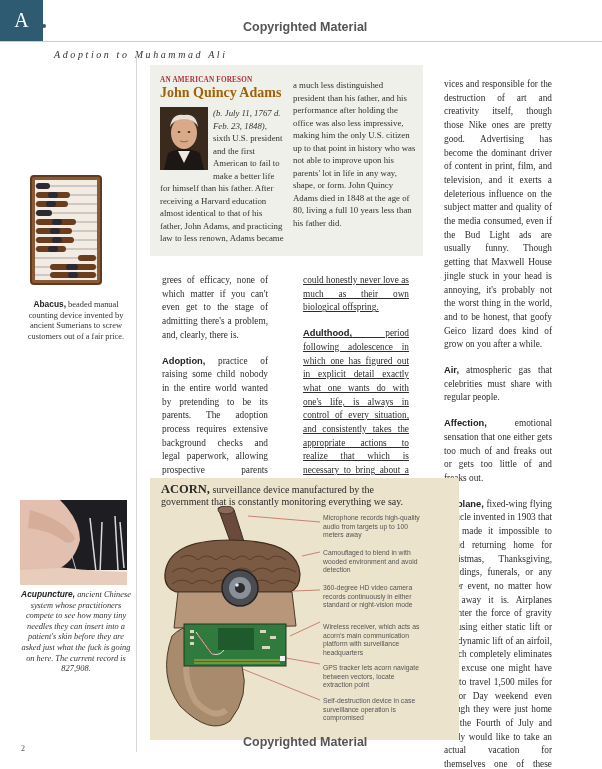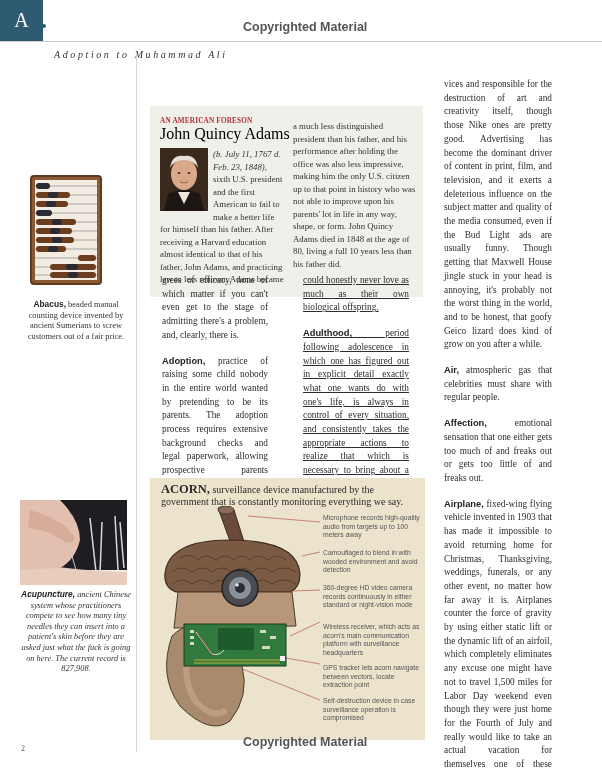--- a/index.html
+++ b/index.html
@@ -15,34 +15,34 @@
     .header-rule { position: absolute; left: 0; top: 41px; width: 602px; height: 1px; background: #cccccc; }
     .col-rule { position: absolute; left: 136px; top: 52px; width: 1px; height: 700px; background: #d6d6d6; }
 
     .margin-item { position: absolute; left: 20px; width: 112px; }
     .margin-caption { font-size: 8.4px; line-height: 10.6px; color: #333; text-align: center; }
     .term-sans { font-family: "Liberation Sans", "DejaVu Sans", sans-serif; font-weight: bold; color: #222; }
 
     .abacus { position: absolute; left: 30px; top: 175px; width: 72px; height: 110px; }
     .acup { position: absolute; left: 20px; top: 500px; width: 107px; height: 85px; }
 
-    .sidebar { position: absolute; left: 150px; top: 65px; width: 273px; height: 191px; background: #eff0ea; padding: 11px 10px 0 10px; margin-top: 41px; }
+    .sidebar { position: absolute; left: 150px; top: 65px; width: 273px; height: 191px; background: #eff0ea; padding: 11px 10px 0 10px; }
     .sb-kicker { font-size: 7.2px; color: #b0313a; letter-spacing: 0.2px; font-weight: bold; }
-    .sb-name { font-size: 16px; font-weight: normal; color: #000000; margin-top: 0px; line-height: 17px; }
+    .sb-name { font-size: 14px; font-weight: bold; color: #a16207; margin-top: 0px; line-height: 17px; }
     .sb-col1 { position: absolute; left: 10px; top: 42px; width: 124px; font-size: 8.8px; line-height: 12.5px; color: #333; }
     .sb-col2 { position: absolute; left: 143px; top: 14px; width: 124px; font-size: 8.8px; line-height: 12.5px; color: #333; }
     .portrait { float: left; width: 48px; height: 63px; margin: 0 5px 2px 0; }
 
     .body-col { position: absolute; font-size: 9.3px; line-height: 13.7px; text-align: justify; color: #2c2c2c; }
     .col-a { left: 150px; top: 262px; width: 130px; }
     .col-b { left: 291px; top: 262px; width: 130px; text-decoration: underline; }
     .col-c { left: 432px; top: 66px; width: 132px; }
     .body-col p { margin: 12px; }
 
-    .acorn-box { position: absolute; left: 150px; top: 478px; width: 275px; height: 262px; background: #ece3cc; padding-left: 23px; }
+    .acorn-box { position: absolute; left: 150px; top: 478px; width: 309px; height: 262px; background: #ece3cc; padding-left: 23px; }
     .acorn-title { position: absolute; left: 11px; top: 6px; width: 255px; font-size: 10px; line-height: 11.5px; color: #2a2a2a; }
     .acorn-title b { font-size: 12.5px; }
     .acorn-art { position: absolute; left: 0; top: 28px; }
     .callout { position: absolute; left: 173px; width: 98px; font-family: "Liberation Sans", "DejaVu Sans", sans-serif; font-size: 6.8px; line-height: 8.6px; color: #555; }
 
     .page-num { position: absolute; left: 21px; top: 744px; font-size: 8px; color: #555; }
   </style>
 </head>
 <body>
 

